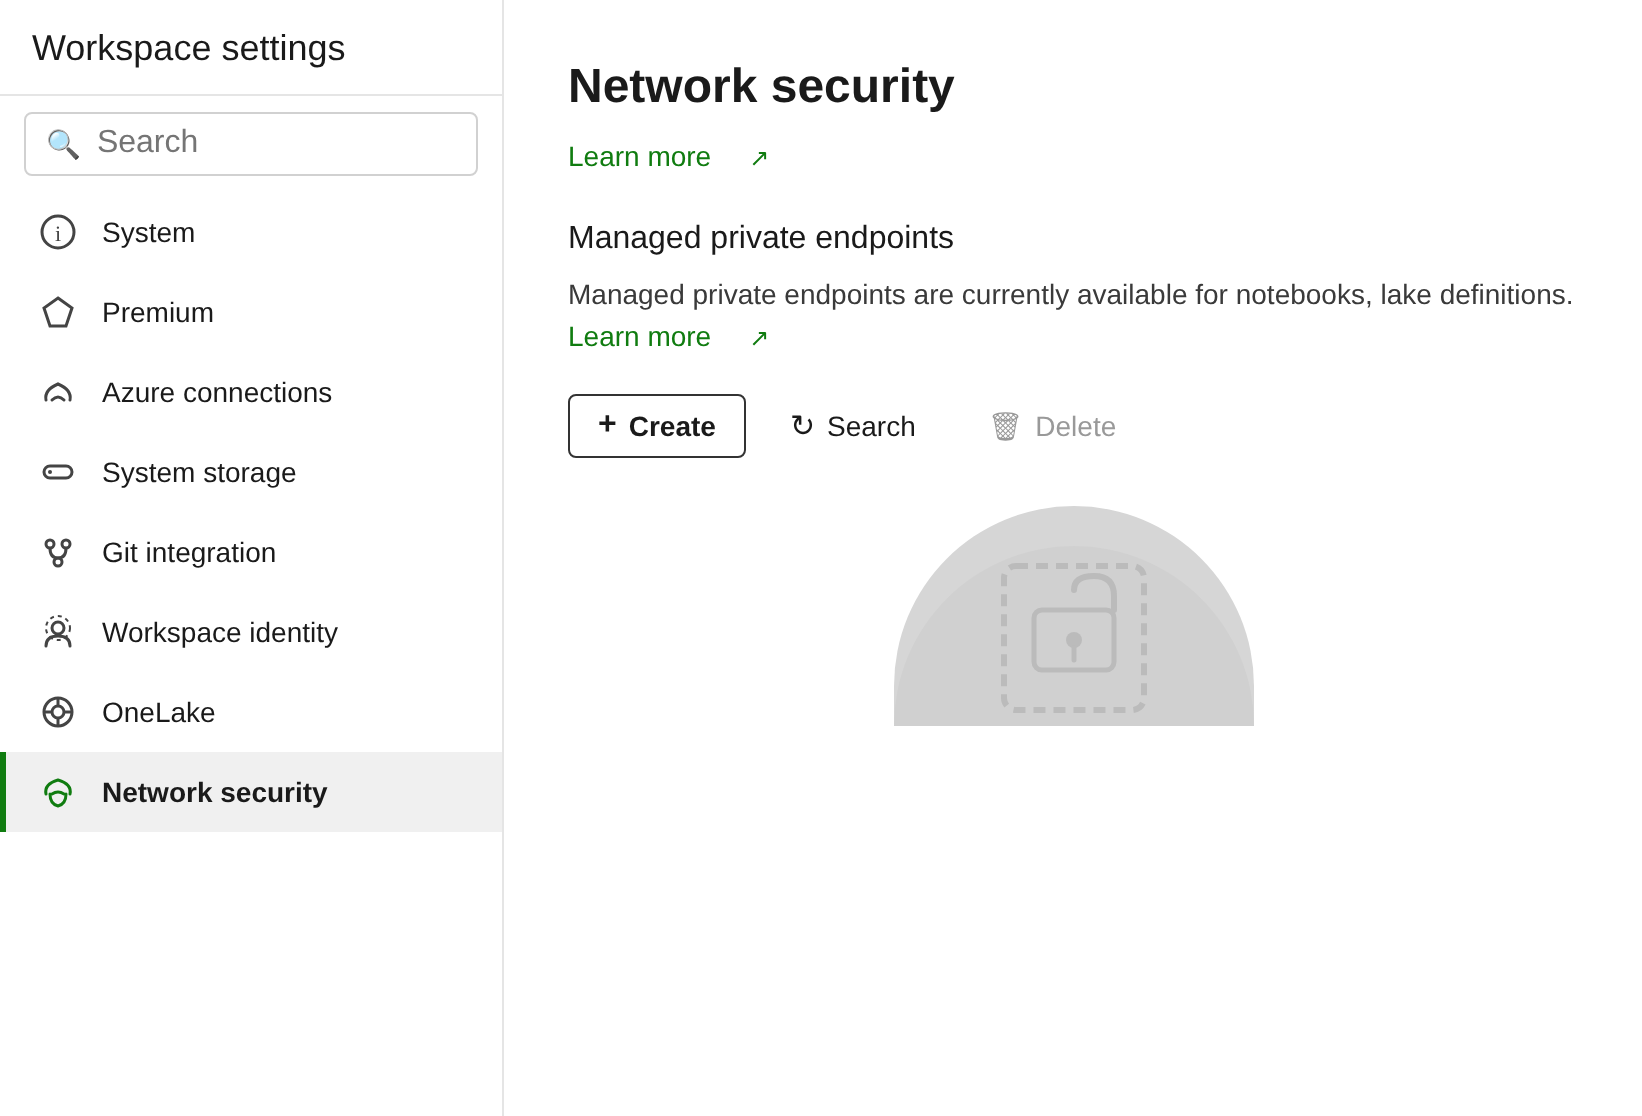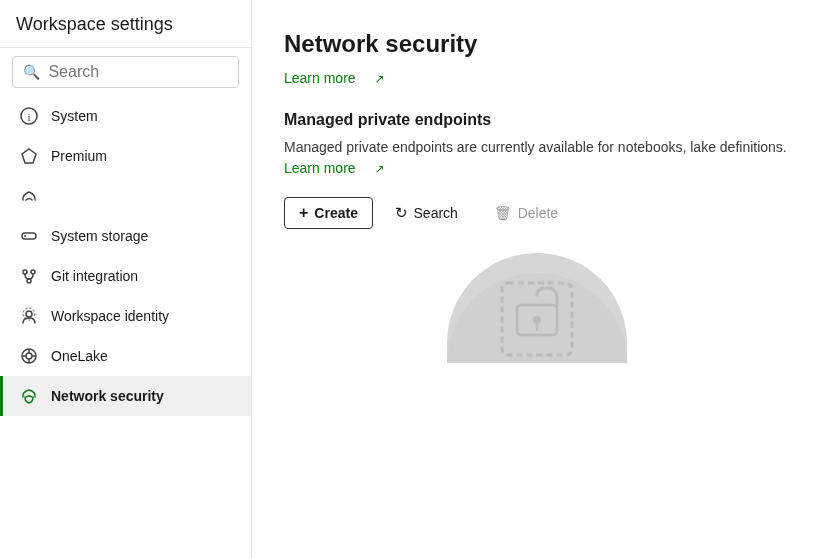--- a/index.html
+++ b/index.html
@@ -105,21 +105,21 @@
       gap: 19px;
       font-size: 14px;
       cursor: pointer;
     }
     .external-icon {
       font-size: 12px;
       color: #107c10;
     }
     .section-title {
       font-size: 16px;
-      font-weight: 700;
+      font-weight: 400;
       color: #1a1a1a;
       margin-bottom: 8px;
     }
     .section-desc {
       font-size: 14px;
       color: #3a3a3a;
       line-height: 1.5;
       margin-bottom: 18px;
     }
     .action-bar {
@@ -209,20 +209,21 @@
       </span>
       <span>Premium</span>
     </li>
     <li class="nav-item">
       <span class="nav-icon">
         <svg width="18" height="18" viewBox="0 0 18 18" fill="none">
             <path d="M3 13 Q2 8 9 5 Q16 8 15 13" stroke="#444" stroke-width="1.5" fill="none" stroke-linecap="round"></path>
             <path d="M6 13 Q9 10 12 13" stroke="#444" stroke-width="1.5" fill="none" stroke-linecap="round"></path>
           </svg>
       </span>
+      <span>Azure connections</span>
     </li>
     <li class="nav-item">
       <span class="nav-icon">
         <svg width="18" height="18" viewBox="0 0 18 18" fill="none">
             <rect x="2" y="6" width="14" height="6" rx="3" stroke="#444" stroke-width="1.5"></rect>
             <line x1="5" y1="9" x2="5" y2="9" stroke="#444" stroke-width="2" stroke-linecap="round"></line>
           </svg>
       </span>
       <span>System storage</span>
     </li>

